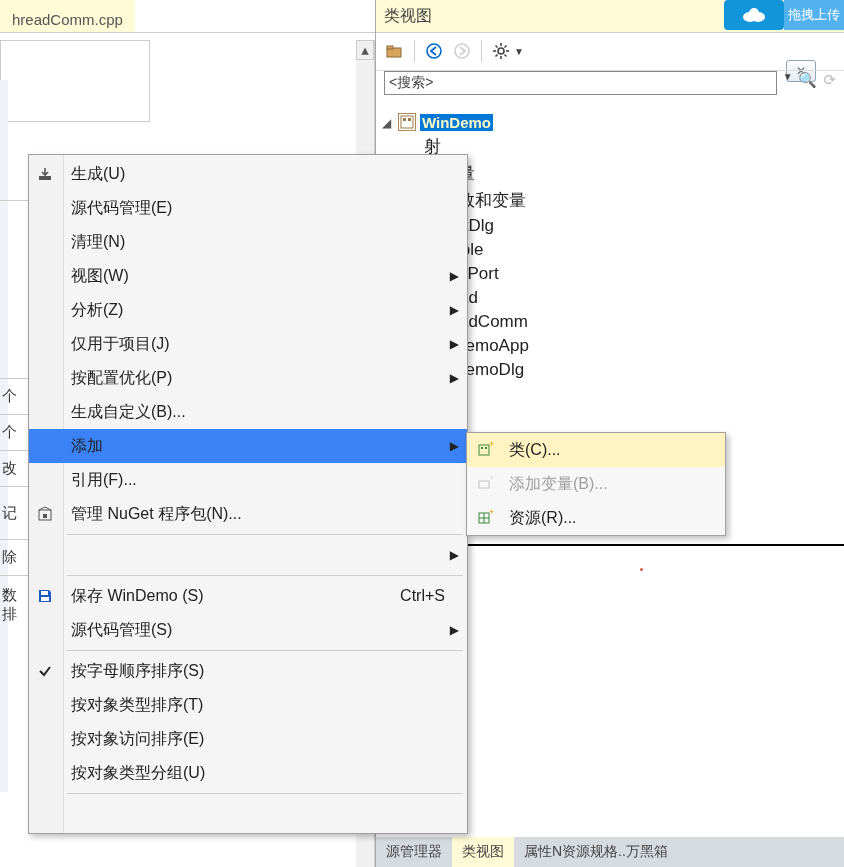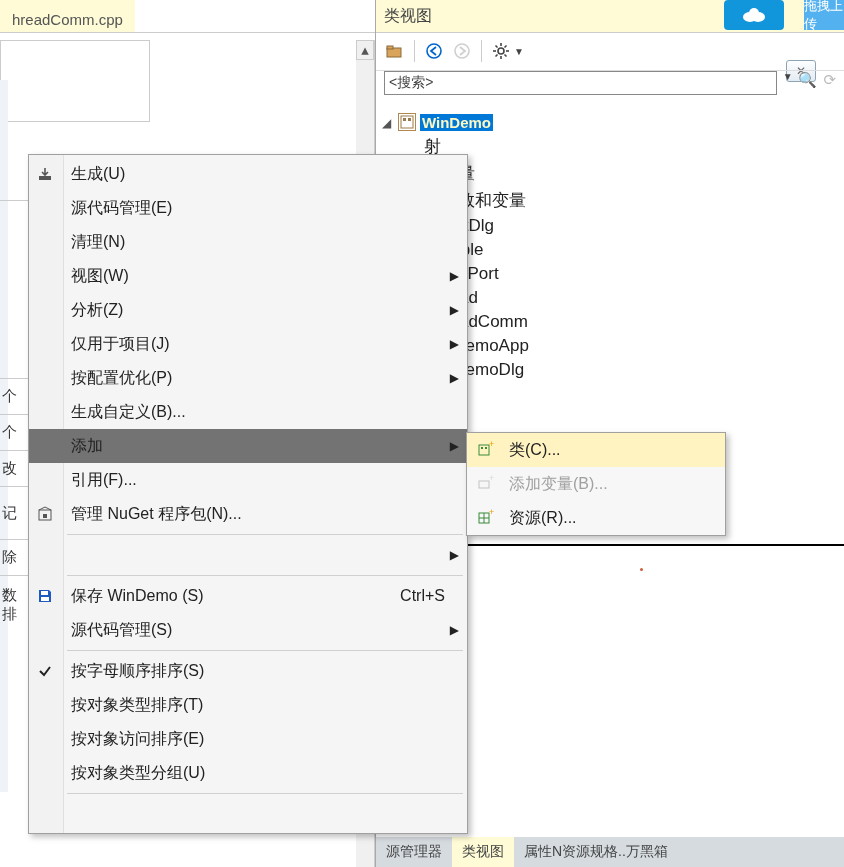--- a/index.html
+++ b/index.html
@@ -31,33 +31,33 @@
 .leftmost-strip{position:absolute;left:0;top:80px;width:8px;height:712px;background:#eff3f7}
 .doc-panel{position:absolute;left:0;top:40px;width:148px;height:80px;background:#fff;border:1px solid #ccc}
 .doc-close{position:absolute;right:28px;top:60px;width:28px;height:20px;border:1px solid #8ea4b4;border-radius:3px;background:linear-gradient(#fdfeff,#e4ecf3);display:flex;align-items:center;justify-content:center;font-size:12px;color:#666}
 .editor-stub{position:absolute;left:150px;top:40px;width:224px;bottom:0;background:#fff;border-right:1px solid #ccc}
 .editor-scroll{position:absolute;right:0;top:0;width:18px;bottom:0;background:#f0f0f0}
 .scroll-up{position:absolute;top:0;left:0;right:0;height:18px;display:flex;align-items:center;justify-content:center;color:#555;background:#f0f0f0;border:1px solid #ccc}
 .ctx-menu{position:absolute;left:28px;top:154px;width:438px;background:#f5f5f5;border:1px solid #a0a0a0;box-shadow:3px 3px 6px rgba(0,0,0,.25)}
 .ctx-icon-col{position:absolute;left:0;top:0;bottom:0;width:34px;background:#f2f2f2;border-right:1px solid #e0e0e0}
 .ctx-items{position:relative;padding:2px 0}
 .ctx-item{display:flex;align-items:center;height:34px;padding:0 10px 0 42px;position:relative;cursor:default}
-.ctx-item.hov{background:#737373}
+.ctx-item.hov{background:#3b82f6}
 .ctx-label{flex:1;font-size:16px;color:#222}
 .ctx-shortcut{font-size:16px;color:#222;margin-right:12px}
 .ctx-arrow{position:absolute;right:8px;font-size:12px;color:#222}
 .ctx-icon{position:absolute;left:6px;width:20px;height:20px;display:flex;align-items:center;justify-content:center;color:#505050}
 .ctx-sep{height:1px;background:#d0d0d0;margin:3px 4px 3px 38px}
 .sub-menu{position:absolute;left:466px;top:432px;width:258px;background:#f7f7f7;border:1px solid #a0a0a0;box-shadow:3px 3px 6px rgba(0,0,0,.25)}
 .sub-item{display:flex;align-items:center;height:34px;padding:0 10px 0 42px;position:relative}
 .sub-item.hov{background:#fff3c2}
 .sub-item.disabled .ctx-label{color:#a0a0a0}
 .sub-icon{position:absolute;left:8px;width:20px;height:20px;display:flex;align-items:center;justify-content:center}
 .badge{position:absolute;top:0;right:60px;width:60px;height:30px;background:#1296db;color:#fff;display:flex;align-items:center;justify-content:center;border-radius:4px}
-.badge2{position:absolute;top:0;right:0;width:40px;height:30px;background:#54b1ef;color:#fff;display:flex;align-items:center;justify-content:center;font-size:13px}
+.badge2{position:absolute;top:0;right:0;width:60px;height:30px;background:#54b1ef;color:#fff;display:flex;align-items:center;justify-content:center;font-size:13px}
 .pin{color:#777;font-size:12px}
 svg{display:block}
 </style>
 </head>
 <body>
 
 <div class="tab-bar">
   <div class="file-tab">
     <span>hreadComm.cpp</span>
   </div>

